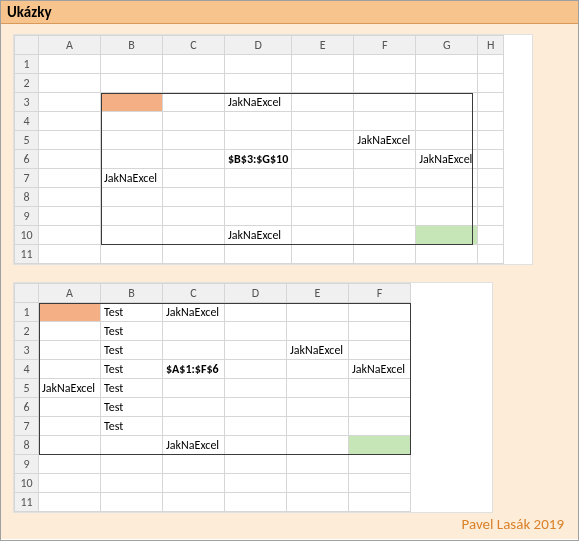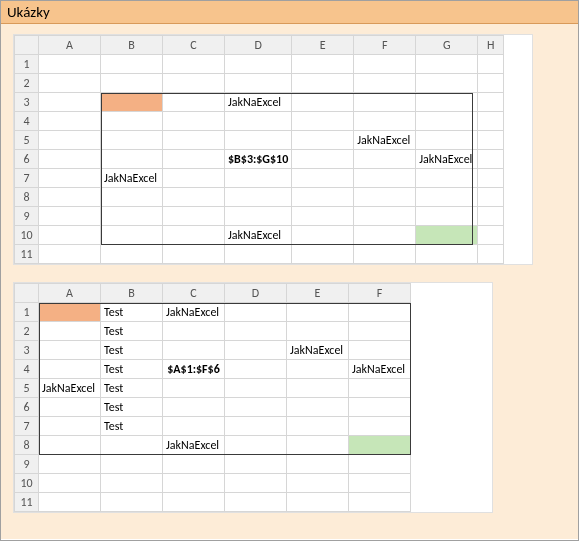--- a/index.html
+++ b/index.html
@@ -16,21 +16,21 @@
     border: 1px solid #a0a0a0;
     width: 579px;
     height: 541px;
     position: relative;
     background: #fff;
   }
   .title-bar {
     background: #f7c48d;
     border-bottom: 1px solid #d89a5a;
     padding: 2px 6px;
-    font-weight: normal;
+    font-weight: bold;
     font-size: 15px;
     color: #000;
   }
   .canvas {
     background: #fdecd7;
     width: 100%;
     height: calc(100% - 24px);
     position: relative;
     padding: 10px 12px;
   }
@@ -74,21 +74,20 @@
   .col-last { width: 26px; }
   .hl-orange { background: #f4b084 !important; }
   .hl-green  { background: #c6e6b8 !important; }
   .range-box {
     position: absolute;
     border: 1.5px solid #3a3a3a;
     pointer-events: none;
   }
   .center-bold {
     font-weight: bold;
-    text-align: center;
     margin-left: 48px;
   }
   .footer {
     position: absolute;
     right: 14px;
     bottom: 6px;
     color: #d9822b;
     font-size: 15px;
     font-weight: 500;
   }
@@ -353,14 +352,15 @@
               <td></td>
               <td></td>
               <td></td>
               <td></td>
             </tr>
       </tbody>
         </table>
       <div class="range-box" style="left:25px; top:20px; width:372px; height:152px;"></div>
     </div>
 
+    <div class="footer">Pavel Lasák 2019</div>
   </div>
 </div>
 
 </body></html>

